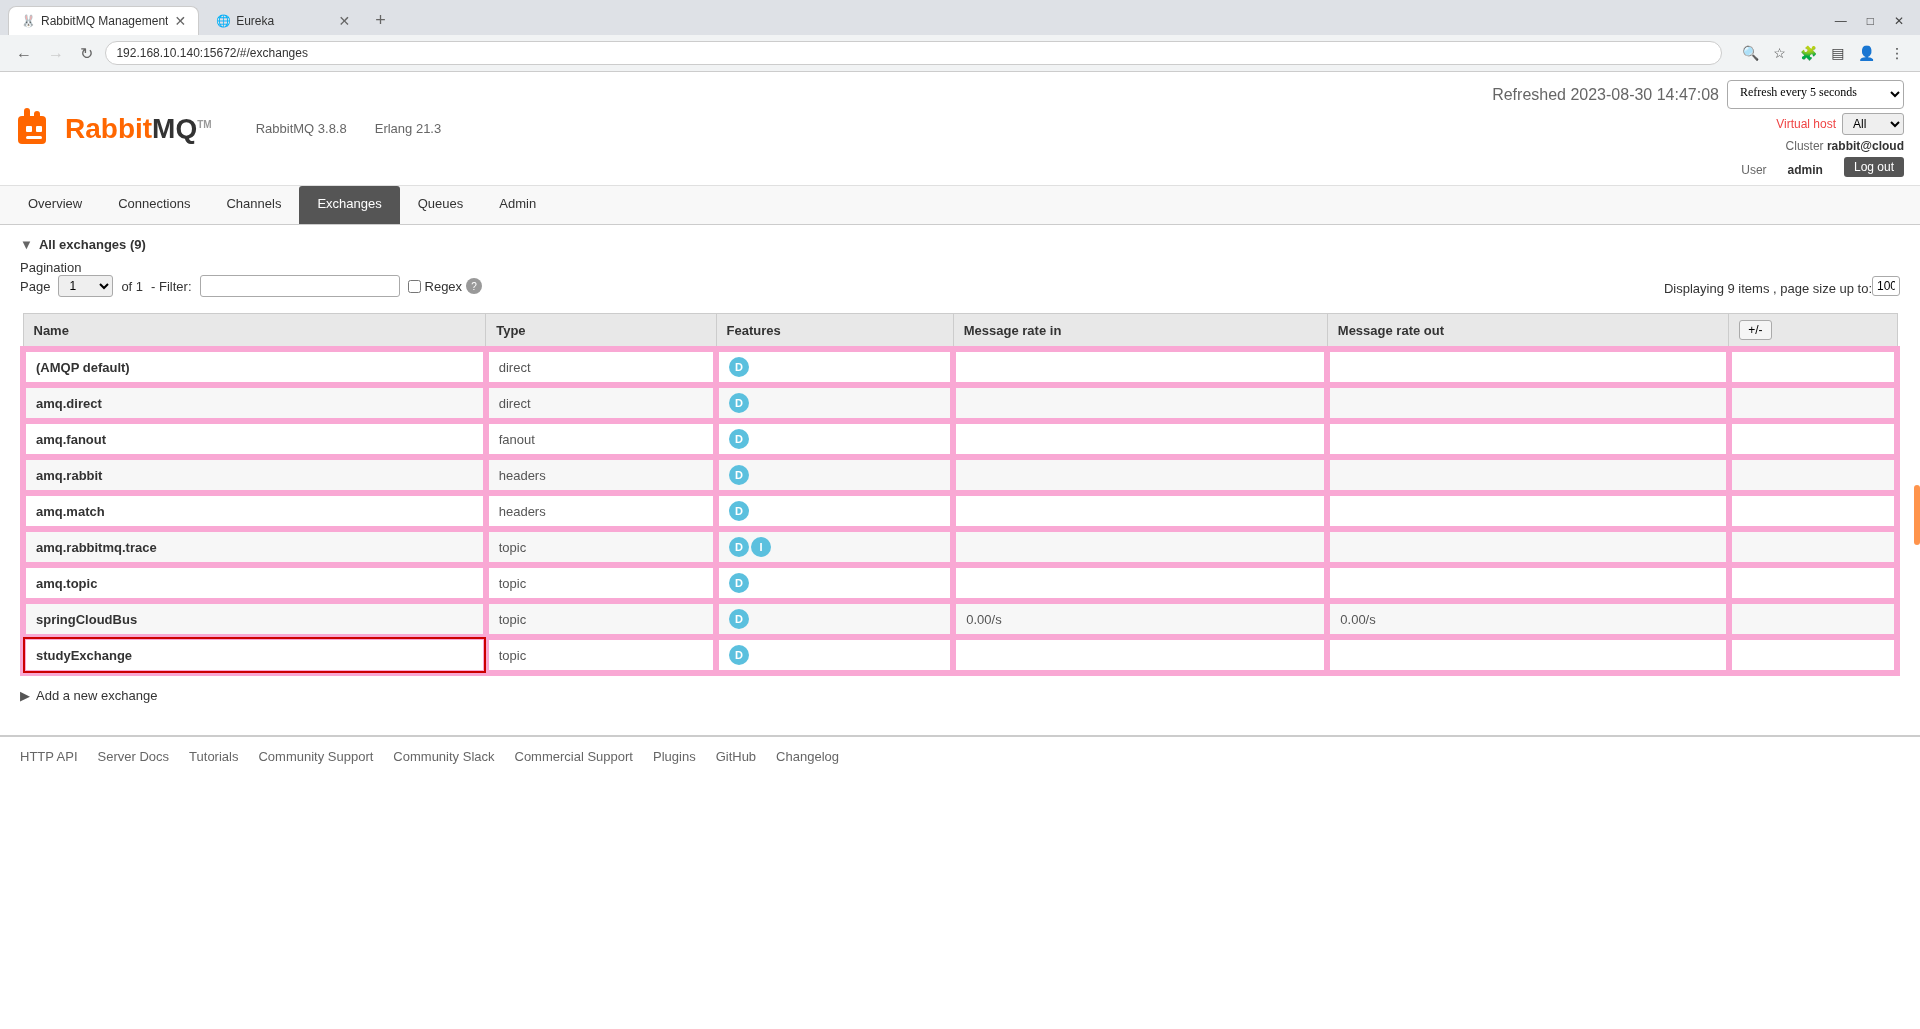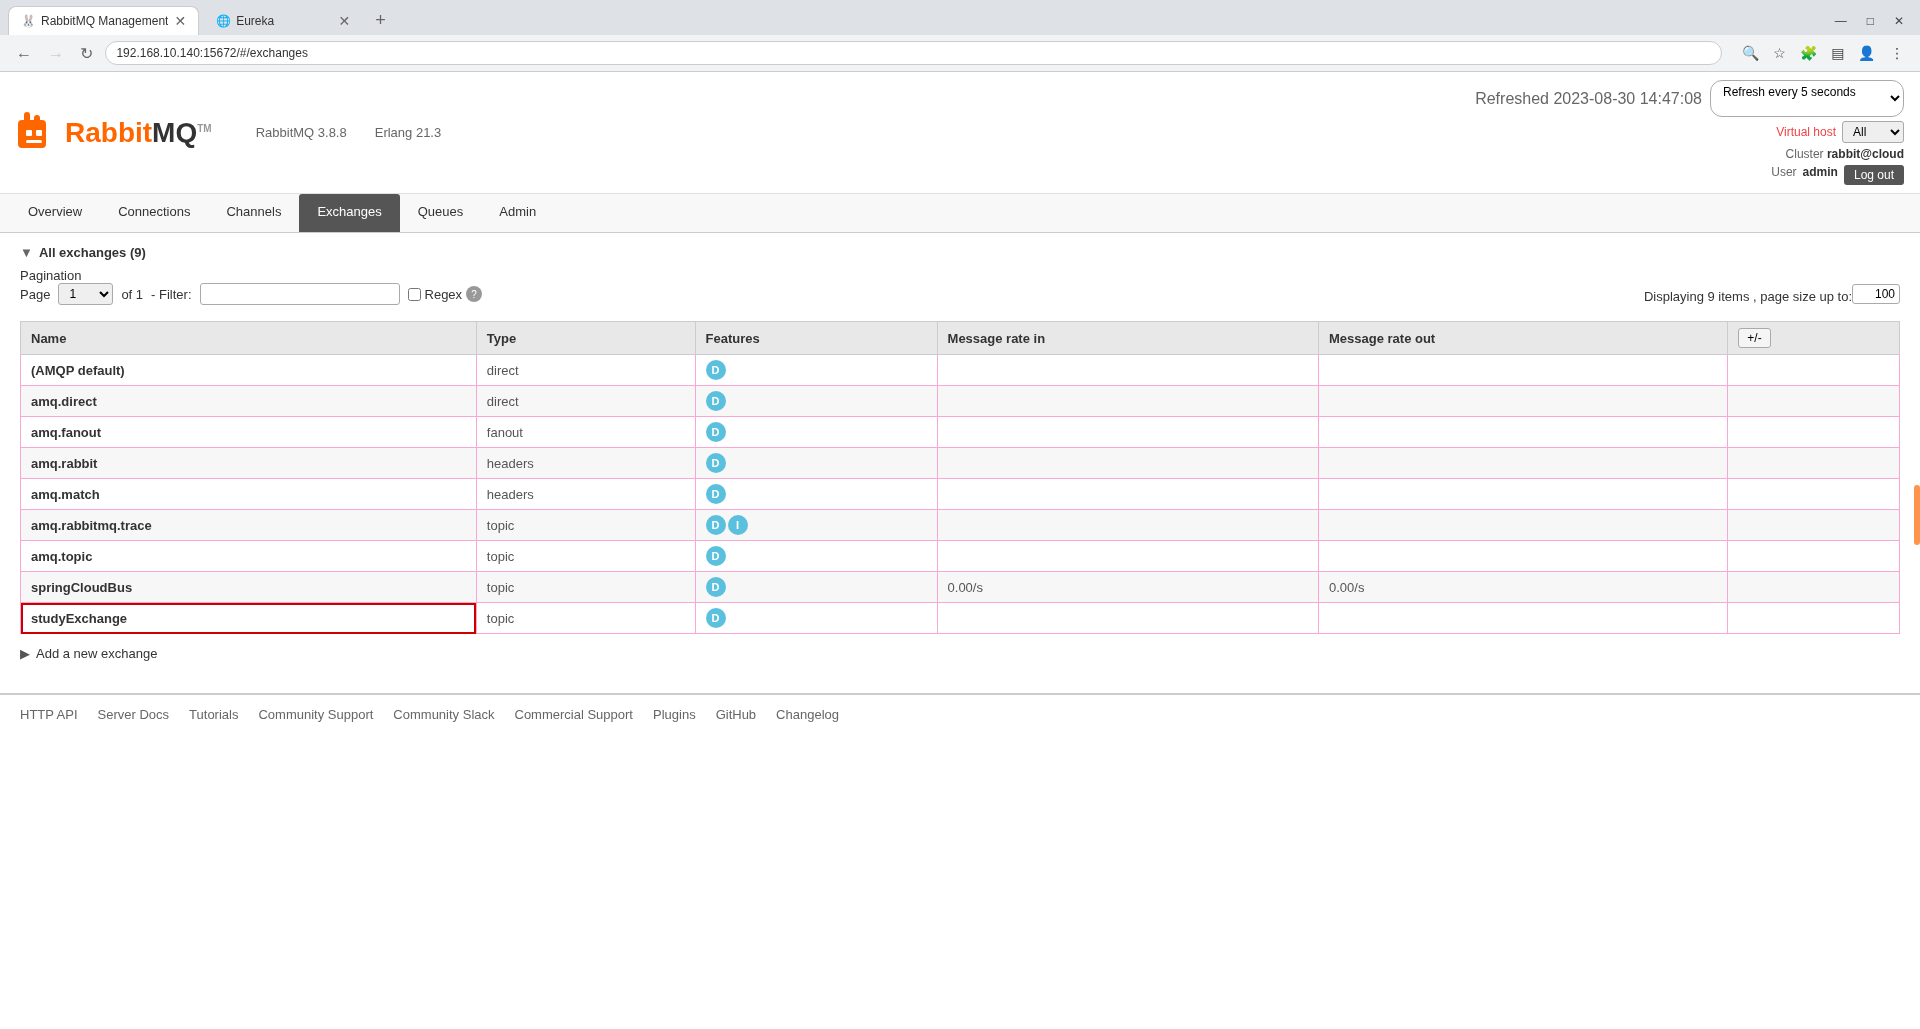--- a/index.html
+++ b/index.html
@@ -28,27 +28,27 @@
     .app { min-height: 860px; }
 
     
     .top-bar { display: flex; align-items: center; justify-content: space-between; padding: 8px 16px; border-bottom: 1px solid #e0e0e0; background: #fff; }
     .logo { display: flex; align-items: center; gap: 4px; }
     .version-info { display: flex; gap: 28px; color: #666; font-size: 13px; margin-left: 40px; }
 
     .top-right { display: flex; flex-direction: column; align-items: flex-end; gap: 4px; }
     .refresh-row { display: flex; align-items: center; gap: 8px; }
     .refresh-text { color: #666; font-size: 16px; }
-    .refresh-select { padding: 3px 24px 16px 8px; border: 1px solid #aaa; border-radius: 12px; font-size: 12px; background: #fff; appearance: auto; }
+    .refresh-select { padding: 3px 24px 8px 8px; border: 1px solid #aaa; border-radius: 4px; font-size: 12px; background: #fff; appearance: auto; font-family: Liberation Serif, serif; }
     .vhost-row { display: flex; align-items: center; gap: 6px; font-size: 12px; }
     .vhost-label { color: #ef4444; }
     .vhost-select { padding: 2px 20px 2px 6px; border: 1px solid #aaa; border-radius: 3px; font-size: 12px; }
     .cluster-row { font-size: 12px; color: #666; }
     .cluster-name { color: #333; font-weight: bold; }
-    .user-row { display: flex; align-items: flex-start; gap: 6px; font-size: 12px; }
+    .user-row { display: flex; align-items: flex-end; gap: 21px; font-size: 12px; }
     .user-label { color: #666; }
     .user-name { font-weight: bold; color: #333; }
     .logout-btn { padding: 3px 10px; background: #555; color: #fff; border: none; border-radius: 3px; cursor: pointer; font-size: 12px; }
 
     
     .nav-tabs { display: flex; background: #f8f8f8; border-bottom: 1px solid #ccc; padding: 0 10px; }
     .nav-tab { padding: 10px 18px; cursor: pointer; font-size: 13px; color: #333; text-decoration: none; border: none; background: none; border-bottom: 3px solid transparent; }
     .nav-tab.active { background: #555; color: #fff; border-radius: 3px 3px 0 0; border-bottom: 3px solid #555; }
 
     
@@ -63,26 +63,26 @@
     .filter-row label { font-size: 13px; }
     .page-select { padding: 2px 20px 2px 6px; border: 1px solid #aaa; border-radius: 3px; font-size: 12px; }
     .of-text { font-size: 13px; }
     .filter-label { font-size: 13px; }
     .filter-input { padding: 3px 8px; border: 1px solid #aaa; border-radius: 3px; font-size: 12px; width: 200px; }
     .regex-check { display: flex; align-items: center; gap: 4px; }
     .regex-check input { cursor: pointer; }
     .regex-check label { font-size: 13px; cursor: pointer; }
     .question-mark { display: inline-flex; align-items: center; justify-content: center; width: 16px; height: 16px; border-radius: 50%; background: #999; color: #fff; font-size: 10px; cursor: pointer; }
     .display-info { margin-left: auto; font-size: 13px; color: #333; display: flex; align-items: flex-end; gap: 0; }
-    .page-size-input { width: 48px; padding: 2px 4px; border: 1px solid #aaa; border-radius: 3px; font-size: 12px; text-align: right; }
+    .page-size-input { width: 28px; padding: 2px 4px; border: 1px solid #aaa; border-radius: 3px; font-size: 12px; text-align: right; }
 
     
     .exchange-table { width: 100%; border-collapse: collapse; font-size: 13px; }
     .exchange-table th { background: #e8e8e8; border: 1px solid #ccc; padding: 6px 10px; text-align: left; font-weight: bold; white-space: nowrap; }
-    .exchange-table td { border: 1px solid #f9a8d4; padding: 5px 10px; white-space: nowrap; margin-left: 12px; }
+    .exchange-table td { border: 6px solid #f9a8d4; padding: 5px 10px; white-space: nowrap; margin-left: 12px; }
     .exchange-table tr:nth-child(even) td { background: #f7f7f7; }
     .exchange-table tr:nth-child(odd) td { background: #fff; }
     .exchange-table td.name-col { font-weight: bold; }
     .exchange-table td.type-col { color: #555; }
     .exchange-table td.num-col { text-align: left; color: #555; }
     .badge { display: inline-flex; align-items: center; justify-content: center; width: 20px; height: 20px; border-radius: 50%; font-size: 11px; font-weight: bold; color: #fff; margin-right: 2px; }
     .badge-d { background: #5bc0de; }
     .badge-i { background: #5bc0de; }
     .plus-minus { padding: 2px 8px; border: 1px solid #aaa; border-radius: 3px; font-size: 12px; background: #f5f5f5; cursor: pointer; }
 

